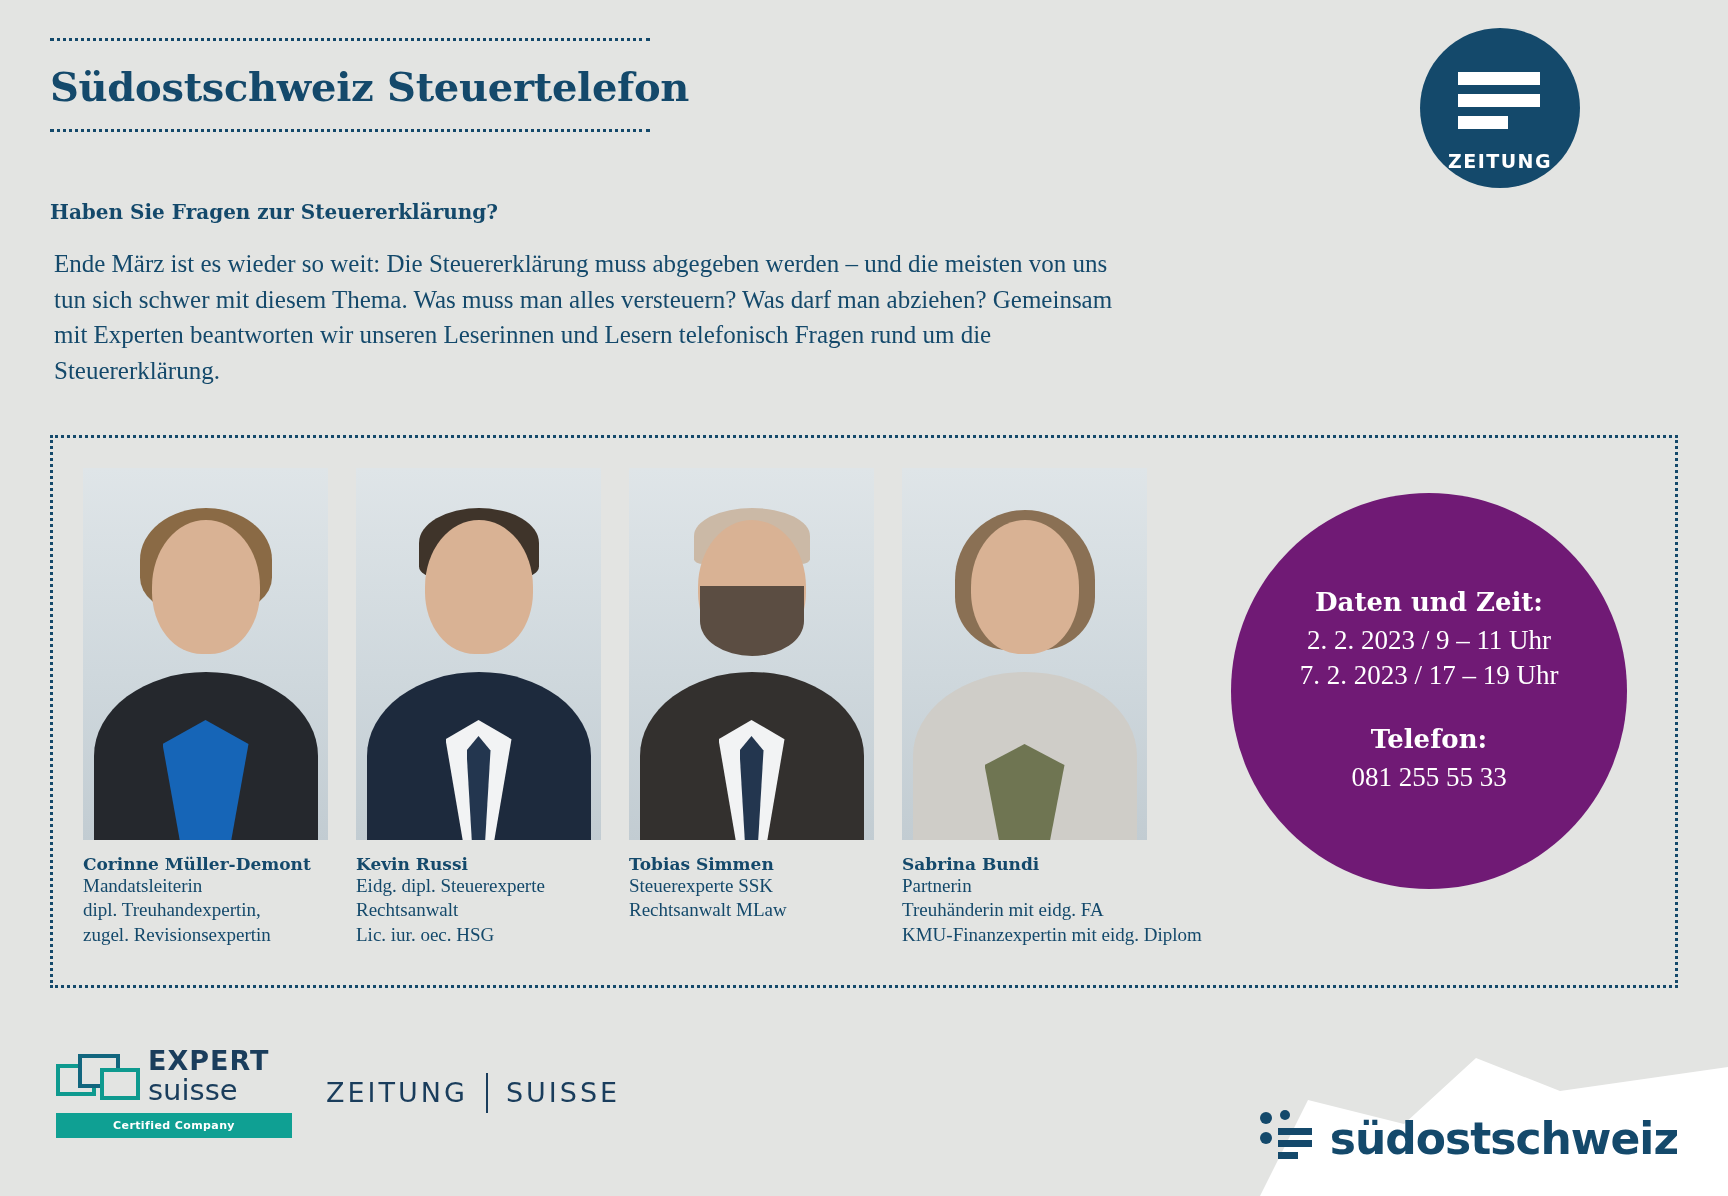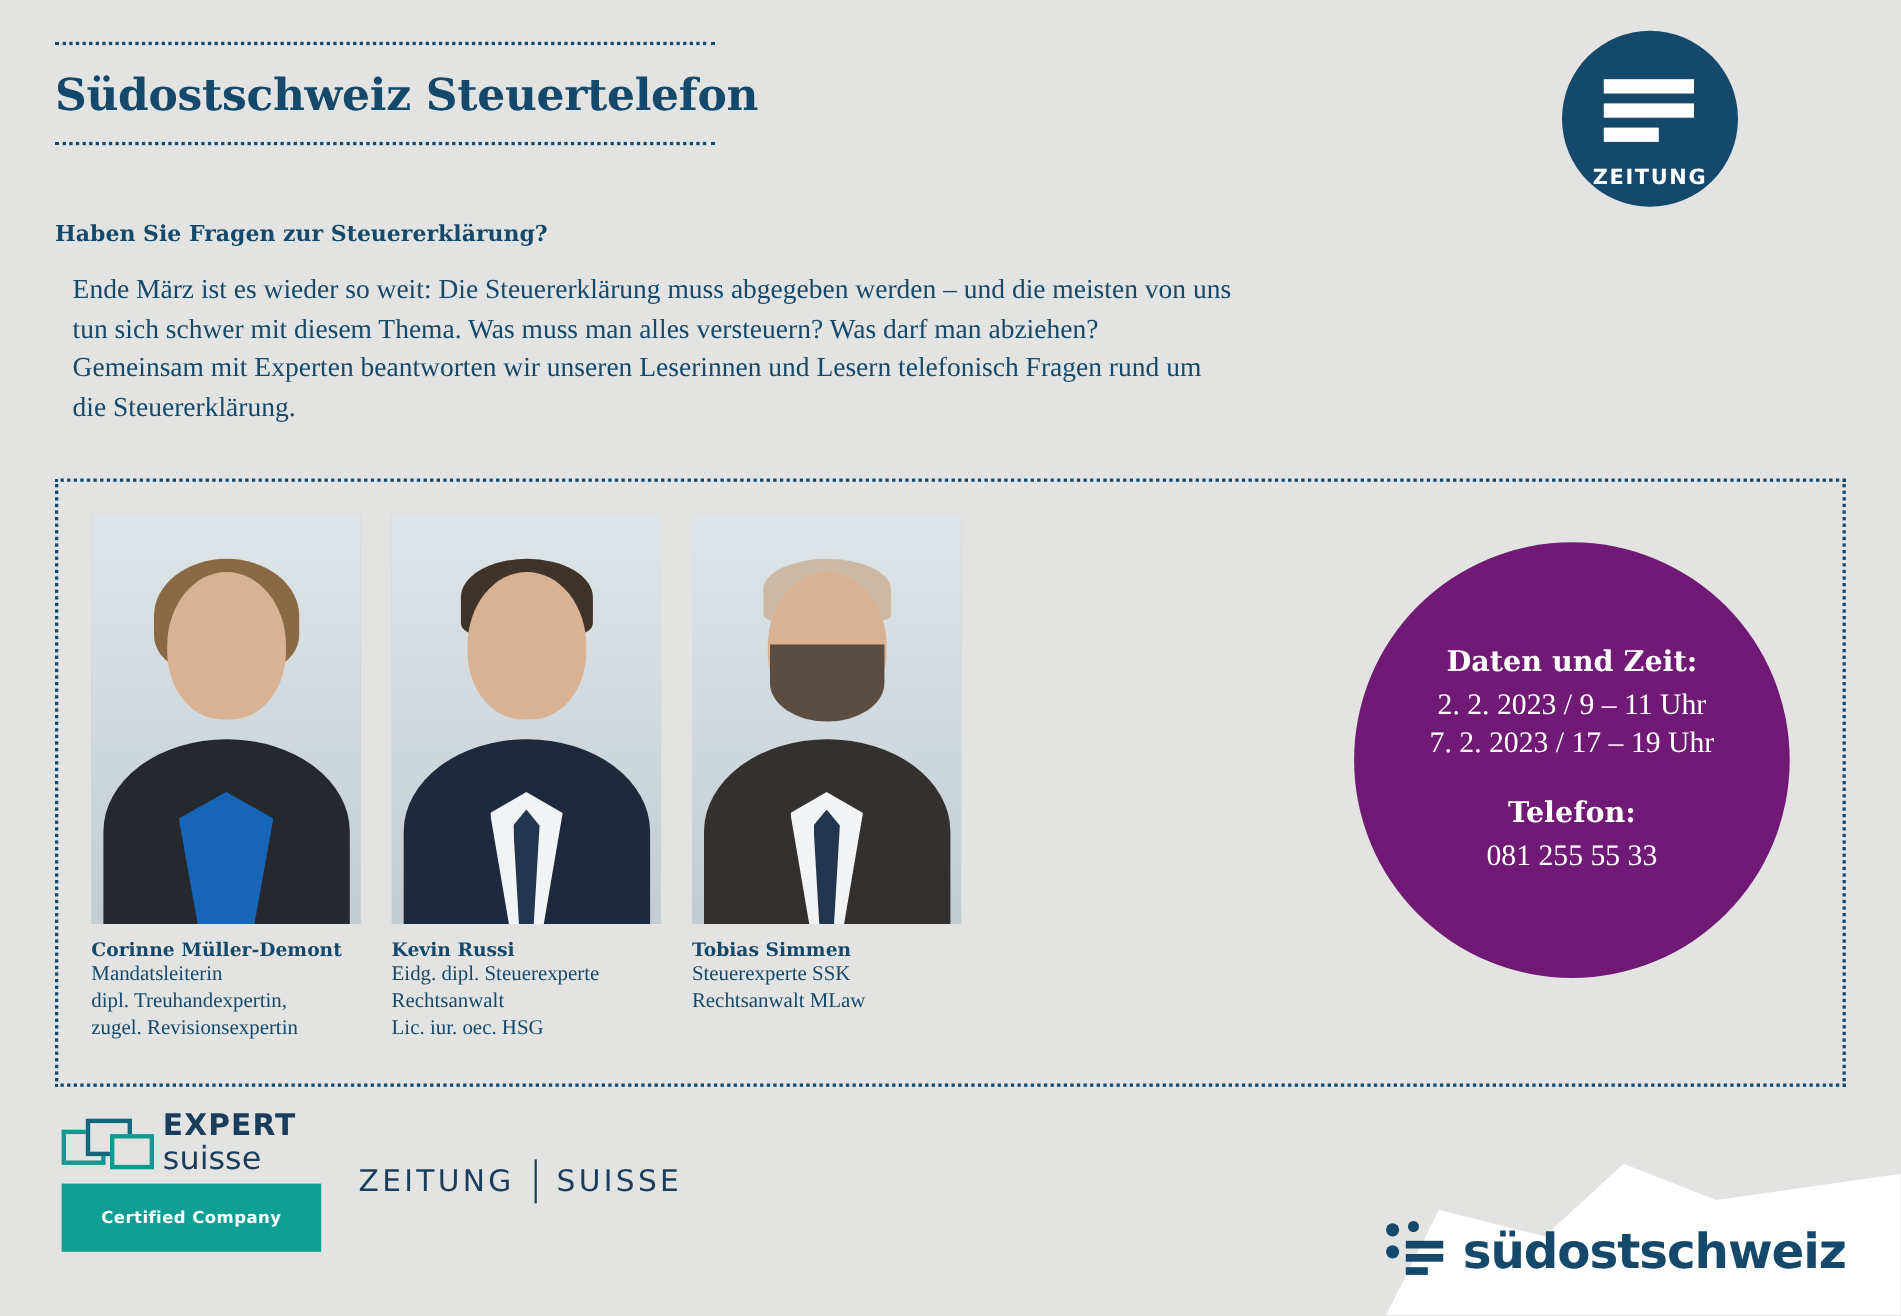--- a/index.html
+++ b/index.html
@@ -88,21 +88,21 @@
     width: 1090px;
   }
   .intro h2 {
     margin: 0 0 22px 0;
     font-family: "DejaVu Serif", serif;
     font-weight: bold;
     font-size: 20px;
     color: #14496b;
   }
   .intro p {
-    margin: 16px;
+    margin: 4px;
     font-size: 25px;
     line-height: 1.42;
     color: #14496b;
   }
 
   
   .panel {
     position: absolute;
     left: 50px;
     top: 435px;
@@ -288,22 +288,22 @@
     line-height: 1;
     margin-top: 2px;
   }
   .es-cert {
     margin-top: 8px;
     background: #0fa093;
     color: #ffffff;
     text-align: center;
     font-family: "DejaVu Sans", sans-serif;
     font-weight: bold;
-    font-size: 15px;
-    padding: 22px 0;
+    font-size: 11px;
+    padding: 6px 0;
     letter-spacing: 0.4px;
   }
   .treuhand {
     display: flex;
     align-items: center;
     gap: 18px;
     font-family: "DejaVu Sans", sans-serif;
     font-size: 27px;
     letter-spacing: 3px;
     color: #1a3d5c;
@@ -429,20 +429,33 @@
           <div class="tie"></div>
           <div class="hair"></div>
           <div class="head"></div>
           <div class="beard"></div>
         </div>
         <div class="name">Tobias Simmen</div>
         <div class="role">Steuerexperte SSK</div>
         <div class="role">Rechtsanwalt MLaw</div>
       </div>
 
+      <div class="card p4">
+        <div class="photo">
+          <div class="bg"></div>
+          <div class="body"></div>
+          <div class="shirt"></div>
+          <div class="hair"></div>
+          <div class="head"></div>
+        </div>
+        <div class="name">Sabrina Bundi</div>
+        <div class="role">Partnerin</div>
+        <div class="role">Treuhänderin mit eidg. FA</div>
+        <div class="role">KMU-Finanzexpertin mit eidg. Diplom</div>
+      </div>
 
     </div>
 
     <div class="info-circle">
       <div class="label">Daten und Zeit:</div>
       <div class="line">2. 2. 2023 / 9 – 11 Uhr</div>
       <div class="line">7. 2. 2023 / 17 – 19 Uhr</div>
       <div class="gap"></div>
       <div class="label">Telefon:</div>
       <div class="line">081 255 55 33</div>

